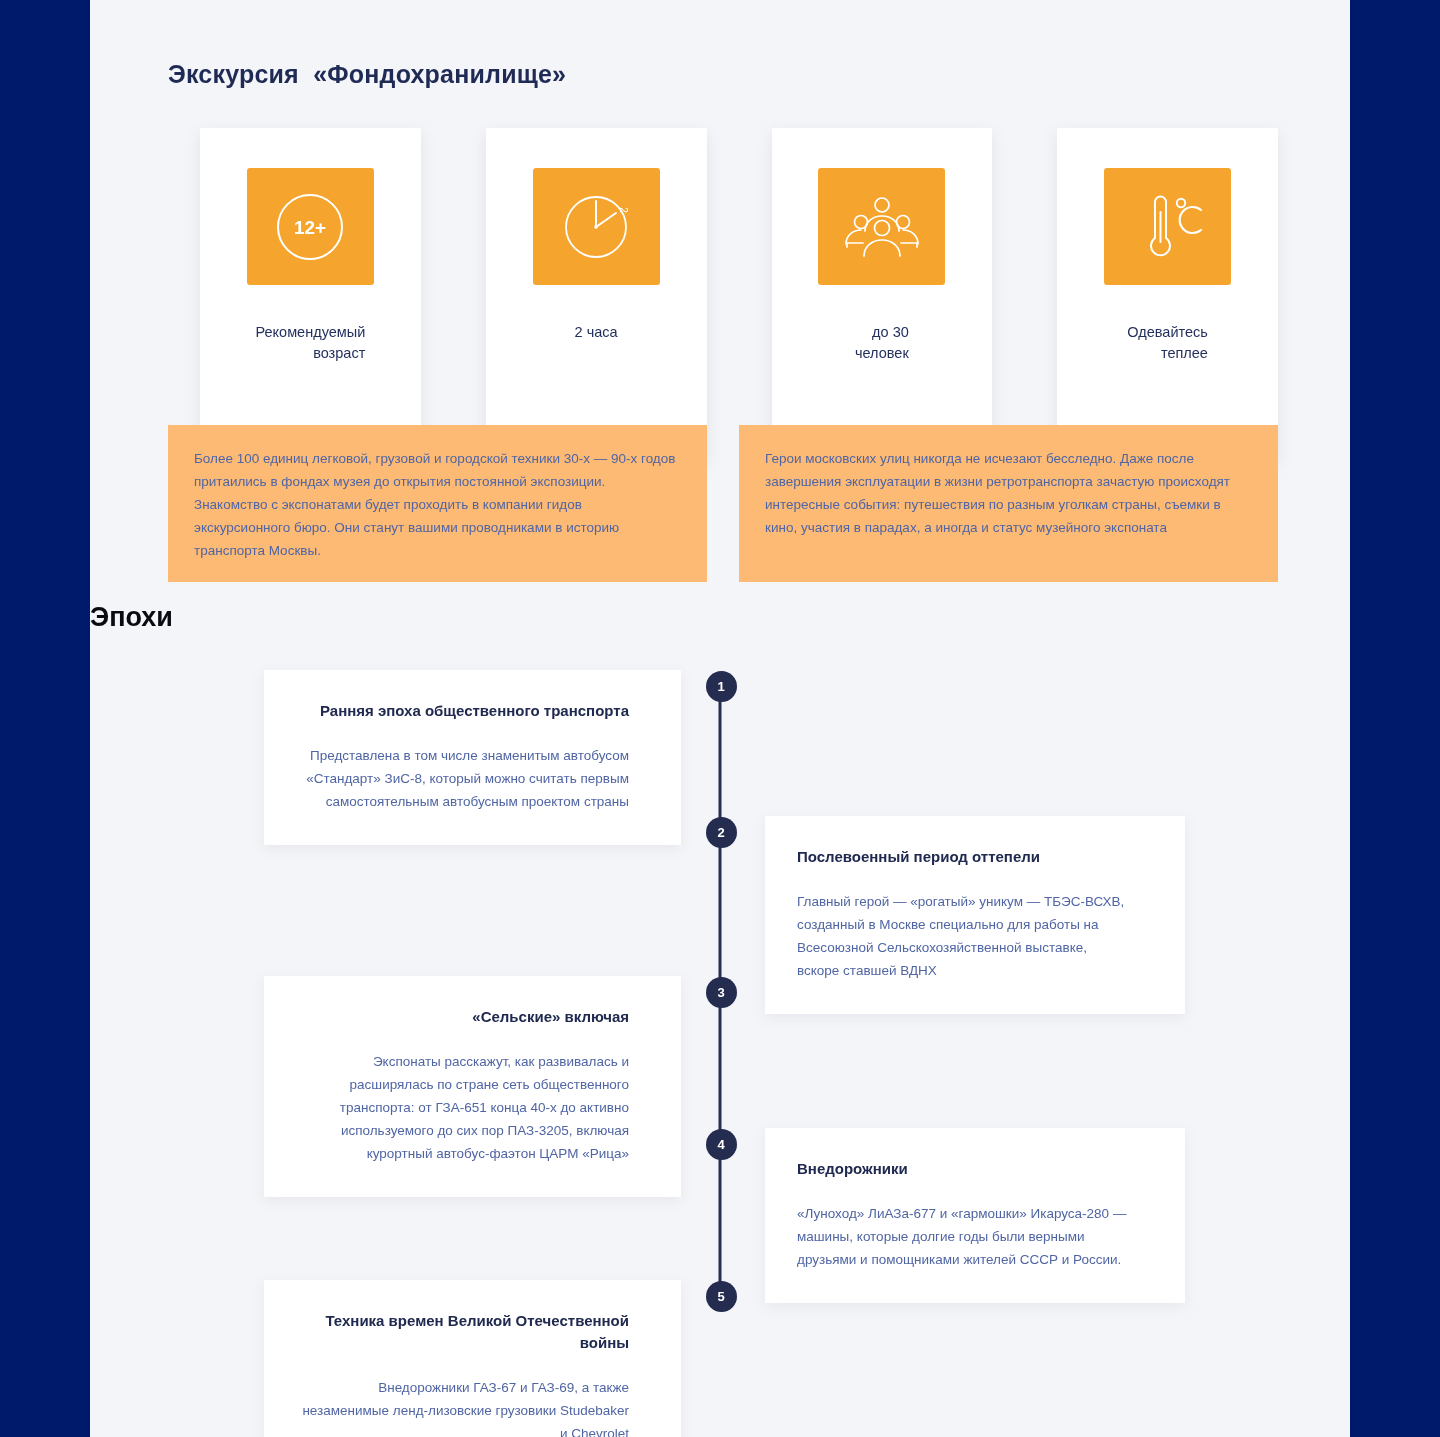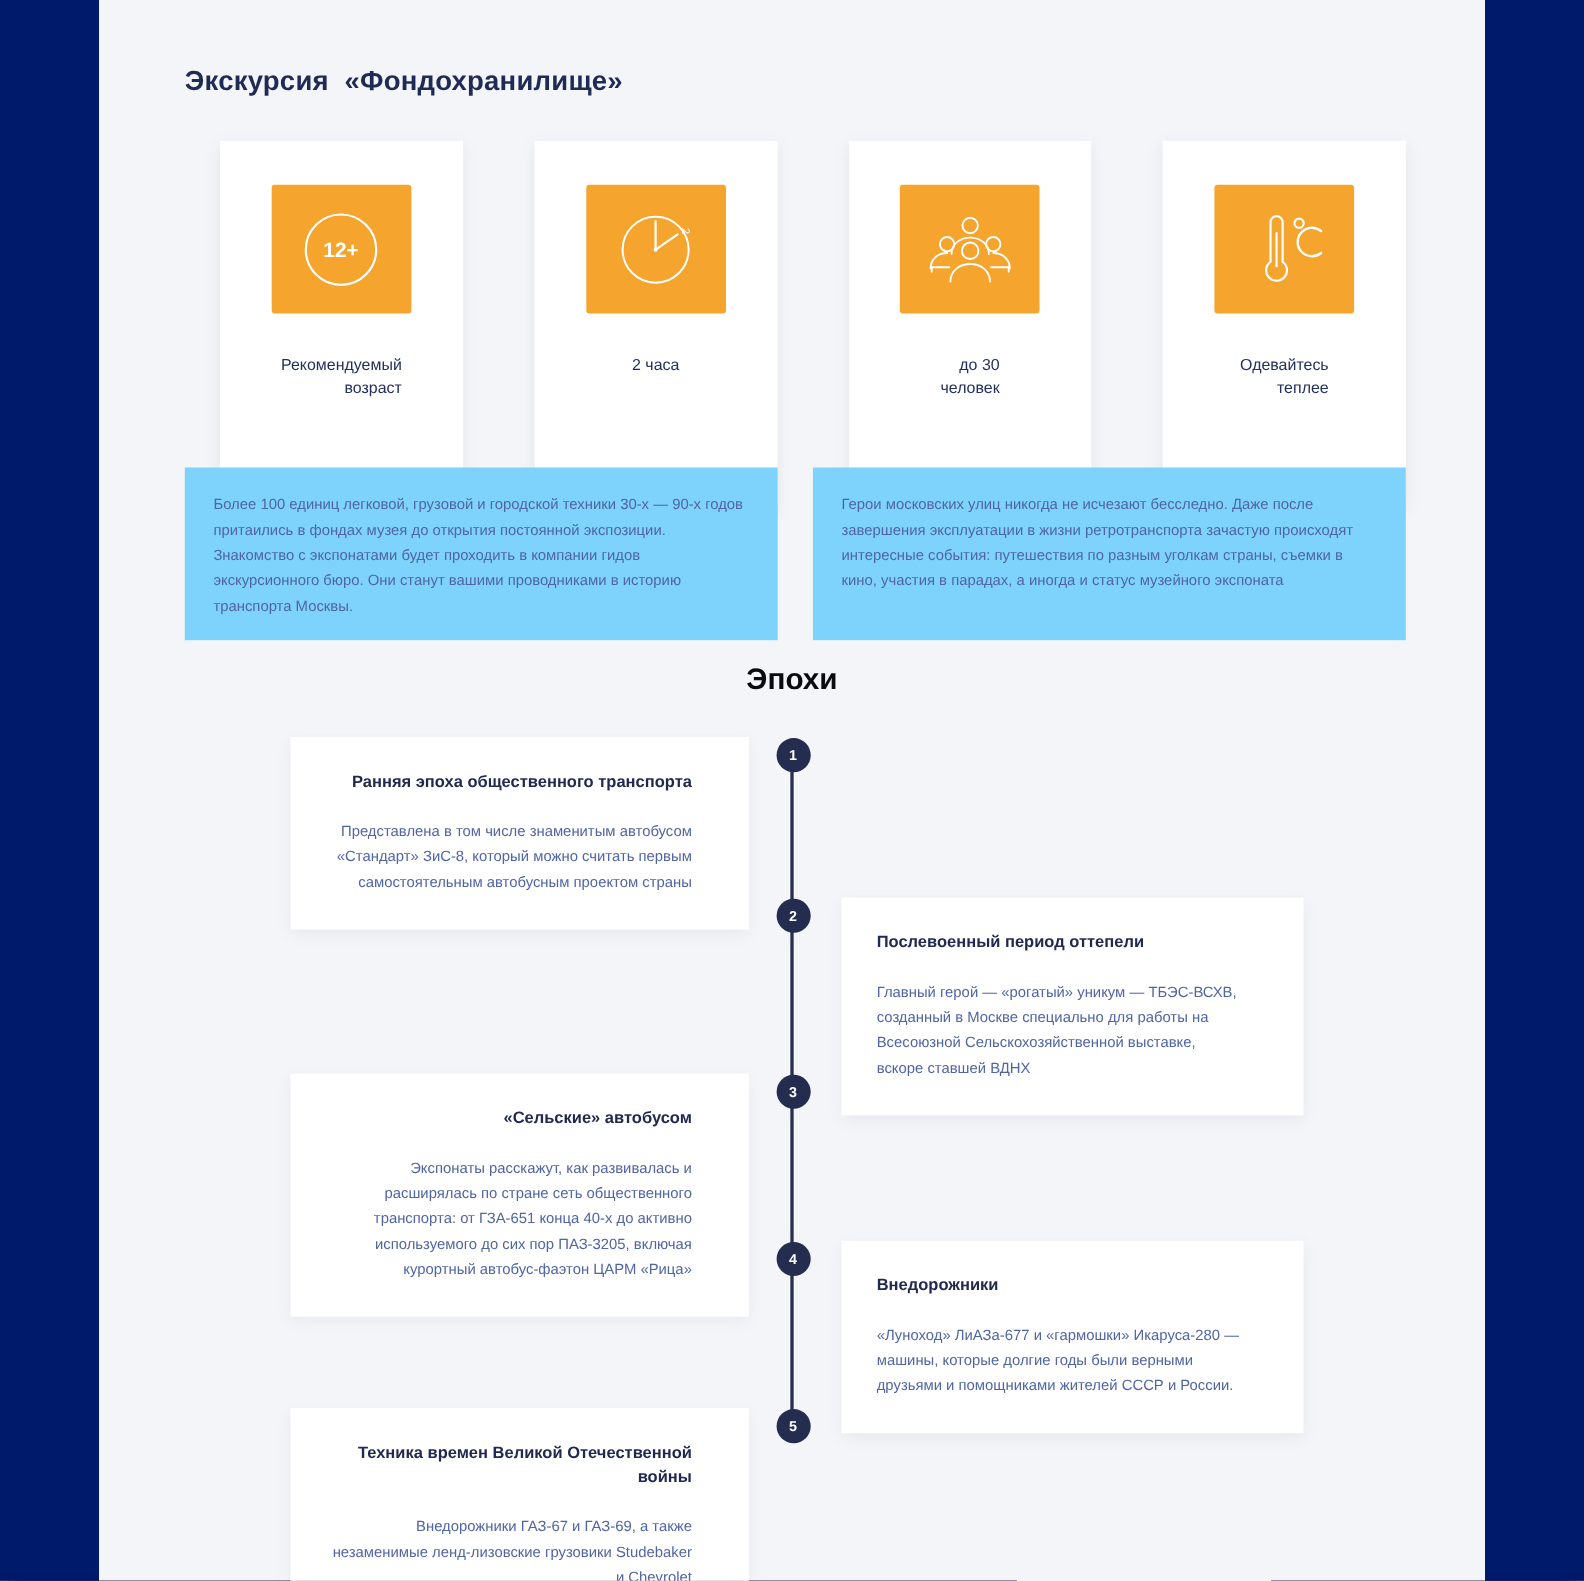--- a/index.html
+++ b/index.html
@@ -83,34 +83,33 @@
     position: absolute;
     left: 78px;
     top: 425px;
     width: 1110px;
     display: flex;
     gap: 32px;
   }
   .desc {
     width: 539px;
     min-height: 115px;
-    background: #7dd3fc;
+    background: #fdba74;
     padding: 22px 26px 20px 26px;
     font-size: 13.5px;
     line-height: 23px;
     color: #5065A4;
   }
 
   
   .epochs-title {
     position: absolute;
     top: 602px;
     left: 0;
     width: 1260px;
-    text-align: center;
     font-size: 27px;
     font-weight: bold;
     color: #0A0A12;
   }
   .timeline {
     position: absolute;
     left: 0;
     top: 660px;
     width: 1260px;
     height: 770px;
@@ -252,21 +251,21 @@
         <div class="tl-title">Ранняя эпоха общественного транспорта</div>
         <div class="tl-text">Представлена в том числе знаменитым автобусом «Стандарт» ЗиС-8, который можно считать первым самостоятельным автобусным проектом страны</div>
       </div>
 
       <div class="tl-card right" style="top:156px">
         <div class="tl-title">Послевоенный период оттепели</div>
         <div class="tl-text">Главный герой — «рогатый» уникум — ТБЭС-ВСХВ, созданный в Москве специально для работы на Всесоюзной Сельскохозяйственной выставке, вскоре ставшей ВДНХ</div>
       </div>
 
       <div class="tl-card left" style="top:316px">
-        <div class="tl-title">«Сельские» автобусом</div>
+        <div class="tl-title">«Сельские» включая</div>
         <div class="tl-text">Экспонаты расскажут, как развивалась и расширялась по стране сеть общественного транспорта: от ГЗА-651 конца 40-х до активно используемого до сих пор ПАЗ-3205, включая курортный автобус-фаэтон ЦАРМ «Рица»</div>
       </div>
 
       <div class="tl-card right" style="top:468px">
         <div class="tl-title">Внедорожники</div>
         <div class="tl-text">«Луноход» ЛиАЗа-677 и «гармошки» Икаруса-280 — машины, которые долгие годы были верными друзьями и помощниками жителей СССР и России.</div>
       </div>
 
       <div class="tl-card left" style="top:620px">
         <div class="tl-title">Техника времен Великой Отечественной войны</div>

